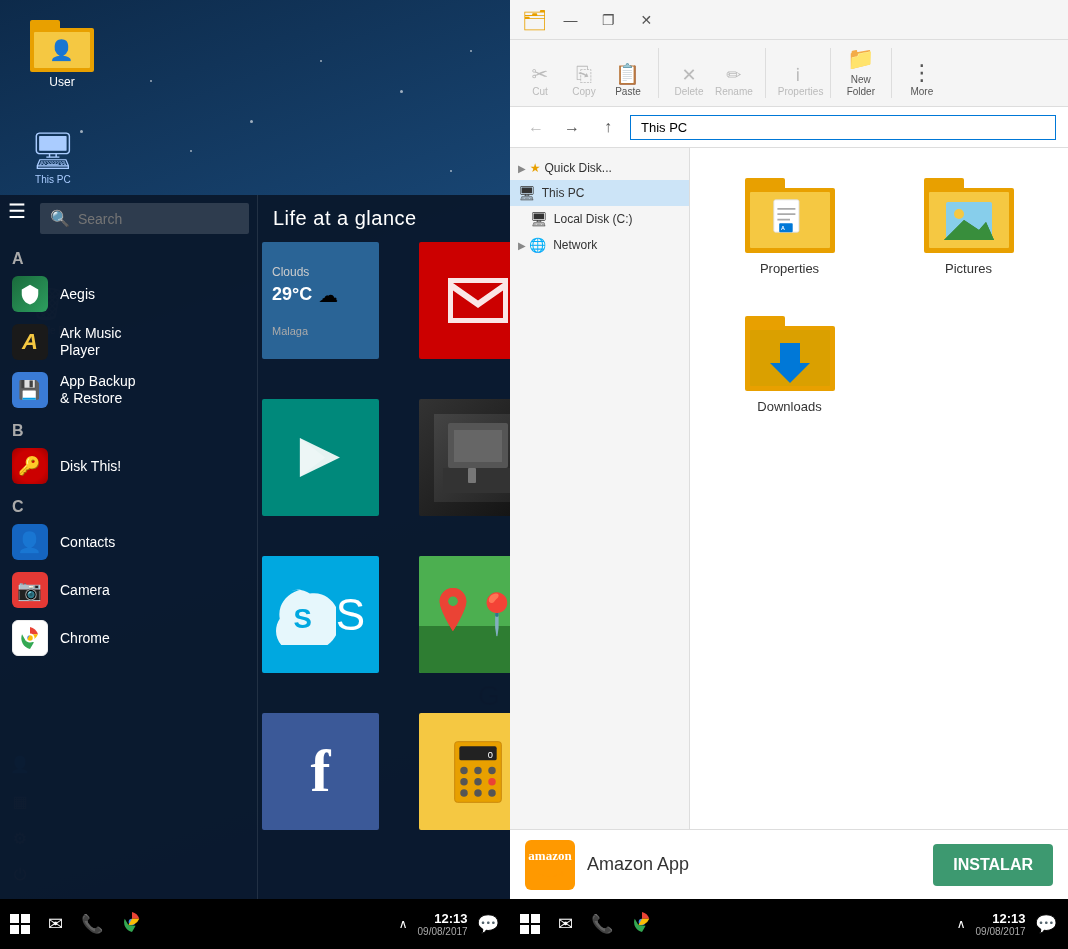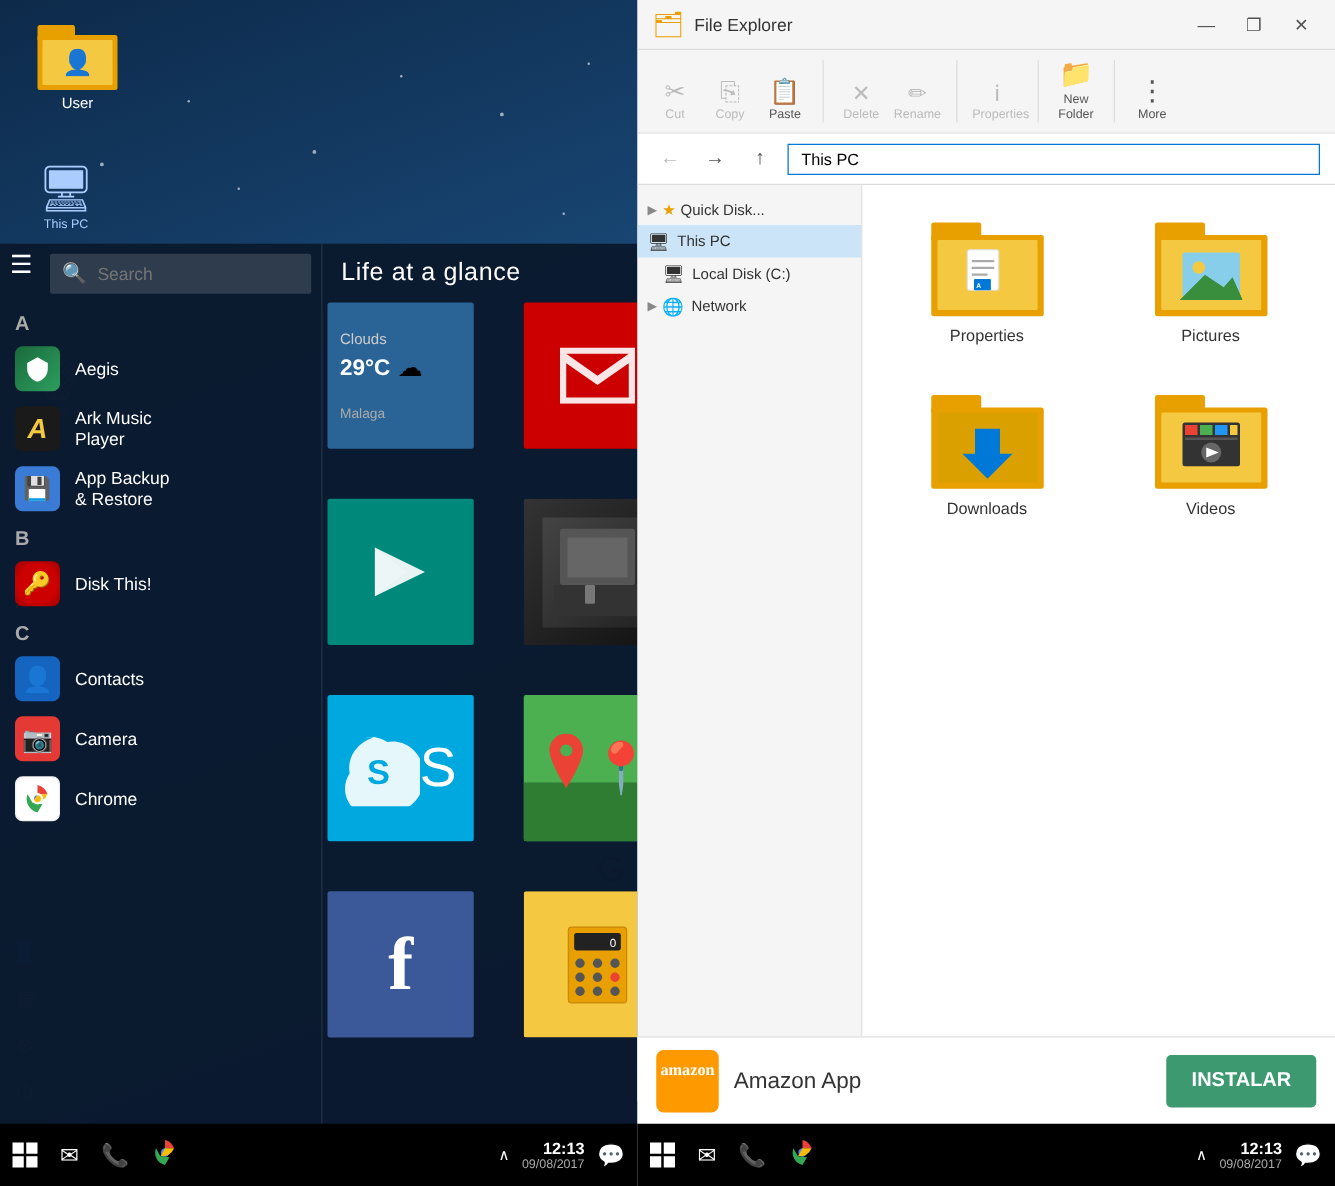--- a/index.html
+++ b/index.html
@@ -754,21 +754,20 @@
       </div>
       <span style="color:white;font-size:18px;">💬</span>
     </div>
   </div>
 </div>
 
 <div class="right-panel">
 
   <div class="window-titlebar">
     <span style="font-size:20px;margin-right:8px;color:#e8a000;">🗂</span>
-    <span class="window-title-text">File Explorer</span>
     <div class="window-controls">
       <div class="win-btn">—</div>
       <div class="win-btn">❐</div>
       <div class="win-btn close">✕</div>
     </div>
   </div>
 
   <div class="ribbon">
     <div class="ribbon-item">
       <span class="r-icon disabled">✂</span>
@@ -886,39 +885,20 @@
           <div class="folder-content" style="background:#daa000;">
 
             <svg width="50" height="50" viewBox="0 0 50 50">
               <polygon points="25,10 35,10 35,30 45,30 25,50 5,30 15,30 15,10" fill="#0078d7"></polygon>
             </svg>
           </div>
         </div>
         <span class="folder-name">Downloads</span>
       </div>
 
-      <div class="folder-item">
-        <div class="folder-icon-large">
-          <div class="folder-tab"></div>
-          <div class="folder-body"></div>
-          <div class="folder-content">
-            <svg width="50" height="45" viewBox="0 0 50 45">
-              <rect x="2" y="2" width="46" height="35" rx="2" fill="#333"></rect>
-              <rect x="4" y="4" width="10" height="8" fill="#ea4335"></rect>
-              <rect x="16" y="4" width="10" height="8" fill="#4caf50"></rect>
-              <rect x="28" y="4" width="10" height="8" fill="#2196f3"></rect>
-              <rect x="40" y="4" width="6" height="8" fill="#f5c842"></rect>
-              <rect x="4" y="14" width="42" height="2" fill="#555"></rect>
-              <circle cx="25" cy="26" r="8" fill="#666"></circle>
-              <polygon points="21,22 21,30 31,26" fill="white"></polygon>
-            </svg>
-          </div>
-        </div>
-        <span class="folder-name">Videos</span>
-      </div>
 
     </div>
   </div>
 
   <div class="ad-banner">
     <div class="ad-logo">
       <div style="text-align:center;">
         <div style="color:white;font-weight:bold;font-size:13px;font-family:serif;">amazon</div>
         <svg width="30" height="12" viewBox="0 0 50 15">
             <path d="M5 10 Q25 20 45 10" stroke="#ff9900" stroke-width="2" fill="none"></path>

